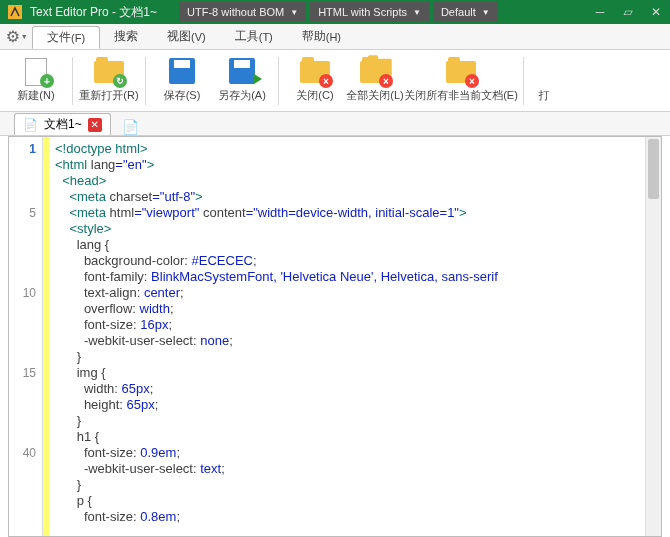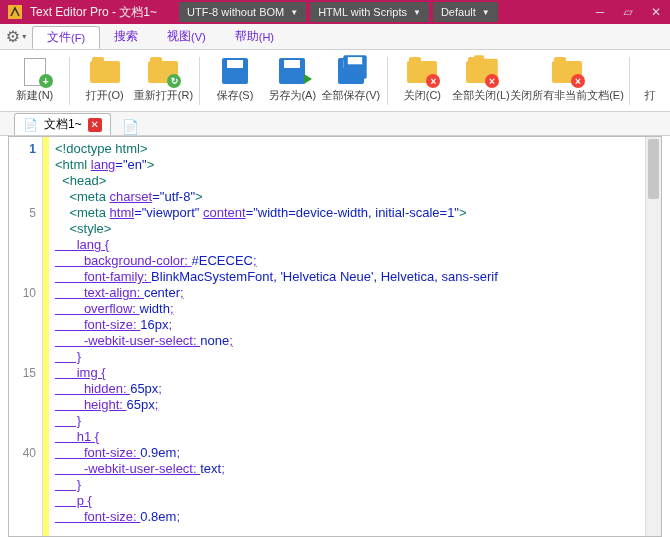--- a/index.html
+++ b/index.html
@@ -1,47 +1,47 @@
 <!DOCTYPE html>
 <html><head>
 <meta charset="utf-8">
 <style>
 *{box-sizing:border-box;margin:0;padding:0;font-family:"Microsoft YaHei",sans-serif;}
 body{background:#fff;width:670px;height:537px;overflow:hidden;position:relative;}
-.titlebar{height:24px;background:#be185d;display:flex;align-items:center;color:#eee;font-size:12px;}
+.titlebar{height:24px;background:#15803d;display:flex;align-items:center;color:#eee;font-size:12px;}
 .tb-icon{width:18px;height:18px;margin:0 6px;display:flex;align-items:center;justify-content:center;}
 .tb-title{flex:0 0 auto;padding-right:20px;}
 .tb-spacer{flex:1}
 .tb-drop{background:#555;height:20px;margin:0 2px;padding:0 8px;display:flex;align-items:center;gap:6px;font-size:11px;color:#eee;cursor:pointer;}
 .tb-drop .arrow{font-size:8px;}
 .winbtn{width:28px;height:24px;display:flex;align-items:center;justify-content:center;font-size:12px;color:#ddd;cursor:pointer;}
 .menubar{height:26px;background:#f6f6f6;display:flex;align-items:stretch;border-bottom:1px solid #d0d0d0;}
 .gear{width:32px;display:flex;align-items:center;justify-content:center;color:#666;cursor:pointer;}
-.menu-tab{padding:0 14px;display:flex;align-items:center;font-size:12px;color:#6d28d9;border-right:1px solid transparent;cursor:pointer;}
+.menu-tab{padding:0 14px;display:flex;align-items:center;font-size:12px;color:#404040;border-right:1px solid transparent;cursor:pointer;}
 .menu-tab.active{background:#fff;border:1px solid #b9b9b9;border-bottom:1px solid #fff;border-radius:3px 3px 0 0;margin-top:2px;}
 .menu-tab .hot{font-size:11px;}
 .toolbar{height:62px;background:#fff;display:flex;align-items:center;padding:4px 8px;gap:4px;border-bottom:1px solid #d0d0d0;overflow:hidden;}
 .tbtn{width:56px;height:58px;display:flex;flex-direction:column;align-items:center;justify-content:center;gap:2px;cursor:pointer;}
 .tbtn.wide{width:108px;}
 .tlabel{font-size:11px;color:#444;white-space:nowrap;}
 .tsep{width:1px;height:48px;background:#d8d8d8;margin:0 4px;}
 .ticon{width:32px;height:28px;position:relative;}
 .tabs{height:24px;background:#f6f6f6;display:flex;align-items:end;padding-left:14px;gap:8px;border-bottom:1px solid #d0d0d0;}
 .doc-tab{height:22px;background:#fff;border:1px solid #b9b9b9;border-bottom:none;border-radius:3px 3px 0 0;padding:0 8px;display:flex;align-items:center;gap:6px;font-size:12px;}
 .doc-x{width:14px;height:14px;background:#d33;color:#fff;display:flex;align-items:center;justify-content:center;font-size:10px;border-radius:2px;cursor:pointer;}
 .newdoc{color:#888;font-size:14px;cursor:pointer;padding:0 4px;}
 .editor{position:absolute;top:136px;left:8px;right:8px;bottom:0;border:1px solid #bcbcbc;display:flex;background:#fff;}
 .gutter{width:34px;background:#fff;border-right:1px solid #ddd;font-family:Consolas,monospace;font-size:12px;color:#888;text-align:right;padding:4px 6px 0 0;line-height:16px;}
 .gutter div.hl{color:#2965c3;font-weight:bold;}
 .marker{width:6px;background:#fffe6f;}
 .code{flex:1;font-family:Consolas,monospace;font-size:13px;line-height:16px;padding:4px 0 0 6px;white-space:pre;overflow:hidden;color:#006a00;}
 .sb{position:absolute;right:0;top:0;bottom:0;width:16px;background:#f0f0f0;border-left:1px solid #ddd;}
 .sb-thumb{position:absolute;left:2px;right:2px;top:2px;height:60px;background:#c6c6c6;border-radius:2px;}
 .tk-tag{color:#0f766e;}
-.tk-attr{color:#6d28d9;text-decoration:underline;}
+.tk-attr{color:#404040;}
 .tk-str{color:#1020c0;}
 .folder{width:30px;height:22px;background:#f3c145;border-radius:2px;position:relative;top:3px;}
 .folder:before{content:"";position:absolute;top:-4px;left:2px;width:12px;height:6px;background:#f3c145;border-radius:2px 2px 0 0;}
 .disk{width:26px;height:26px;background:#2a7dd0;border-radius:2px;position:relative;}
 .disk:before{content:"";position:absolute;top:2px;left:5px;right:5px;height:8px;background:#fff;}
 .doc{width:22px;height:28px;background:#fff;border:1px solid #aaa;position:relative;}
 .badge{position:absolute;bottom:-2px;right:-2px;width:14px;height:14px;border-radius:50%;display:flex;align-items:center;justify-content:center;font-size:10px;font-weight:bold;color:#fff;}
 .bg-green{background:#4caf50;}
 .bg-red{background:#f44336;}
 .arrow-right{position:absolute;bottom:2px;right:-4px;width:0;height:0;border-top:5px solid transparent;border-bottom:5px solid transparent;border-left:8px solid #2e9b2e;}
@@ -82,68 +82,58 @@
       <span class="hot">(F)</span>
     </div>
   <div class="menu-tab">
       <span>搜索</span>
     </div>
   <div class="menu-tab">
       <span>视图</span>
       <span class="hot">(V)</span>
     </div>
   <div class="menu-tab">
+      <span>工具</span>
+      <span class="hot">(T)</span>
+    </div>
+  <div class="menu-tab">
       <span>帮助</span>
       <span class="hot">(H)</span>
     </div>
 </div>
 
 <div class="toolbar">
   <div class="tbtn">
       <div class="ticon">
         <div class="doc" style="margin:0 auto;"></div>
         <div class="badge bg-green">+</div>
       </div>
       <div class="tlabel">新建(N)</div>
     </div>
   <div class="tsep"></div>
   <div class="tbtn">
       <div class="ticon">
         <div class="folder" style="margin:0 auto;"></div>
-      </div>
-      <div class="tlabel">打开(O)</div>
-    </div>
-  <div class="tbtn">
-      <div class="ticon">
-        <div class="folder" style="margin:0 auto;"></div>
         <div class="badge bg-green" style="font-size:9px;">↻</div>
       </div>
       <div class="tlabel">重新打开(R)</div>
     </div>
   <div class="tsep"></div>
   <div class="tbtn">
       <div class="ticon">
         <div class="disk" style="margin:0 auto;"></div>
       </div>
       <div class="tlabel">保存(S)</div>
     </div>
   <div class="tbtn">
       <div class="ticon">
         <div class="disk" style="margin:0 auto;"></div>
         <div class="arrow-right"></div>
       </div>
       <div class="tlabel">另存为(A)</div>
-    </div>
-  <div class="tbtn">
-      <div class="ticon">
-        <div class="disk" style="margin:0 auto;position:relative;">
-          <div class="disk" style="position:absolute;left:4px;top:-4px;transform:scale(0.9);"></div>
-        </div>
-      </div>
-      <div class="tlabel">全部保存(V)</div>
     </div>
   <div class="tsep"></div>
   <div class="tbtn">
       <div class="ticon">
         <div class="folder" style="margin:0 auto;"></div>
         <div class="badge bg-red">×</div>
       </div>
       <div class="tlabel">关闭(C)</div>
     </div>
   <div class="tbtn">
@@ -214,21 +204,21 @@
 <span class="tk-tag">    &lt;style&gt;</span>
 <span class="tk-attr">      lang {</span>
 <span class="tk-attr">        background-color: </span><span class="tk-str">#ECECEC</span><span class="tk-attr">;</span>
 <span class="tk-attr">        font-family: </span><span class="tk-str">BlinkMacSystemFont, 'Helvetica Neue', Helvetica, sans-serif</span>
 <span class="tk-attr">        text-align: </span><span class="tk-str">center</span><span class="tk-attr">;</span>
 <span class="tk-attr">        overflow: </span><span class="tk-str">width</span><span class="tk-attr">;</span>
 <span class="tk-attr">        font-size: </span><span class="tk-str">16px</span><span class="tk-attr">;</span>
 <span class="tk-attr">        -webkit-user-select: </span><span class="tk-str">none</span><span class="tk-attr">;</span>
 <span class="tk-attr">      }</span>
 <span class="tk-attr">      img {</span>
-<span class="tk-attr">        hidden: </span><span class="tk-str">65px</span><span class="tk-attr">;</span>
+<span class="tk-attr">        width: </span><span class="tk-str">65px</span><span class="tk-attr">;</span>
 <span class="tk-attr">        height: </span><span class="tk-str">65px</span><span class="tk-attr">;</span>
 <span class="tk-attr">      }</span>
 <span class="tk-attr">      h1 {</span>
 <span class="tk-attr">        font-size: </span><span class="tk-str">0.9em</span><span class="tk-attr">;</span>
 <span class="tk-attr">        -webkit-user-select: </span><span class="tk-str">text</span><span class="tk-attr">;</span>
 <span class="tk-attr">      }</span>
 <span class="tk-attr">      p {</span>
 <span class="tk-attr">        font-size: </span><span class="tk-str">0.8em</span><span class="tk-attr">;</span></div>
   <div class="sb">
       <div class="sb-thumb"></div>

